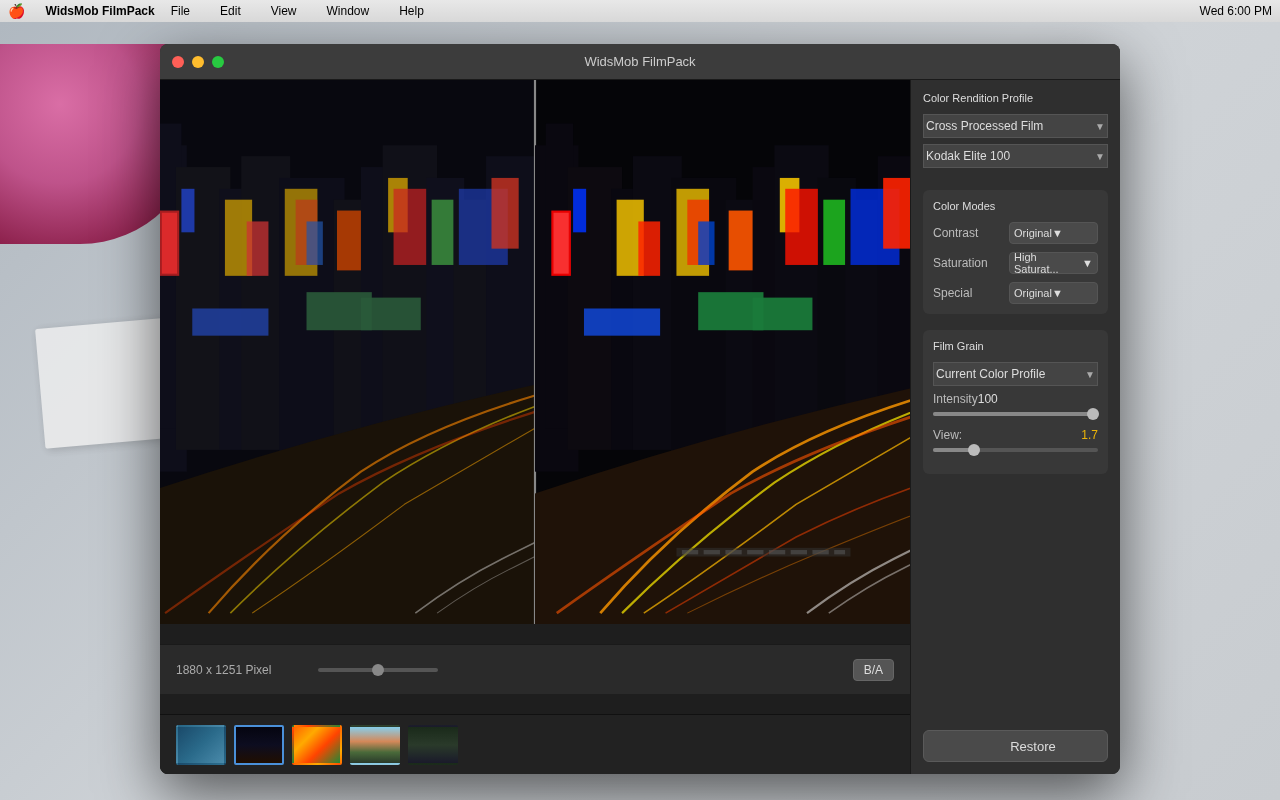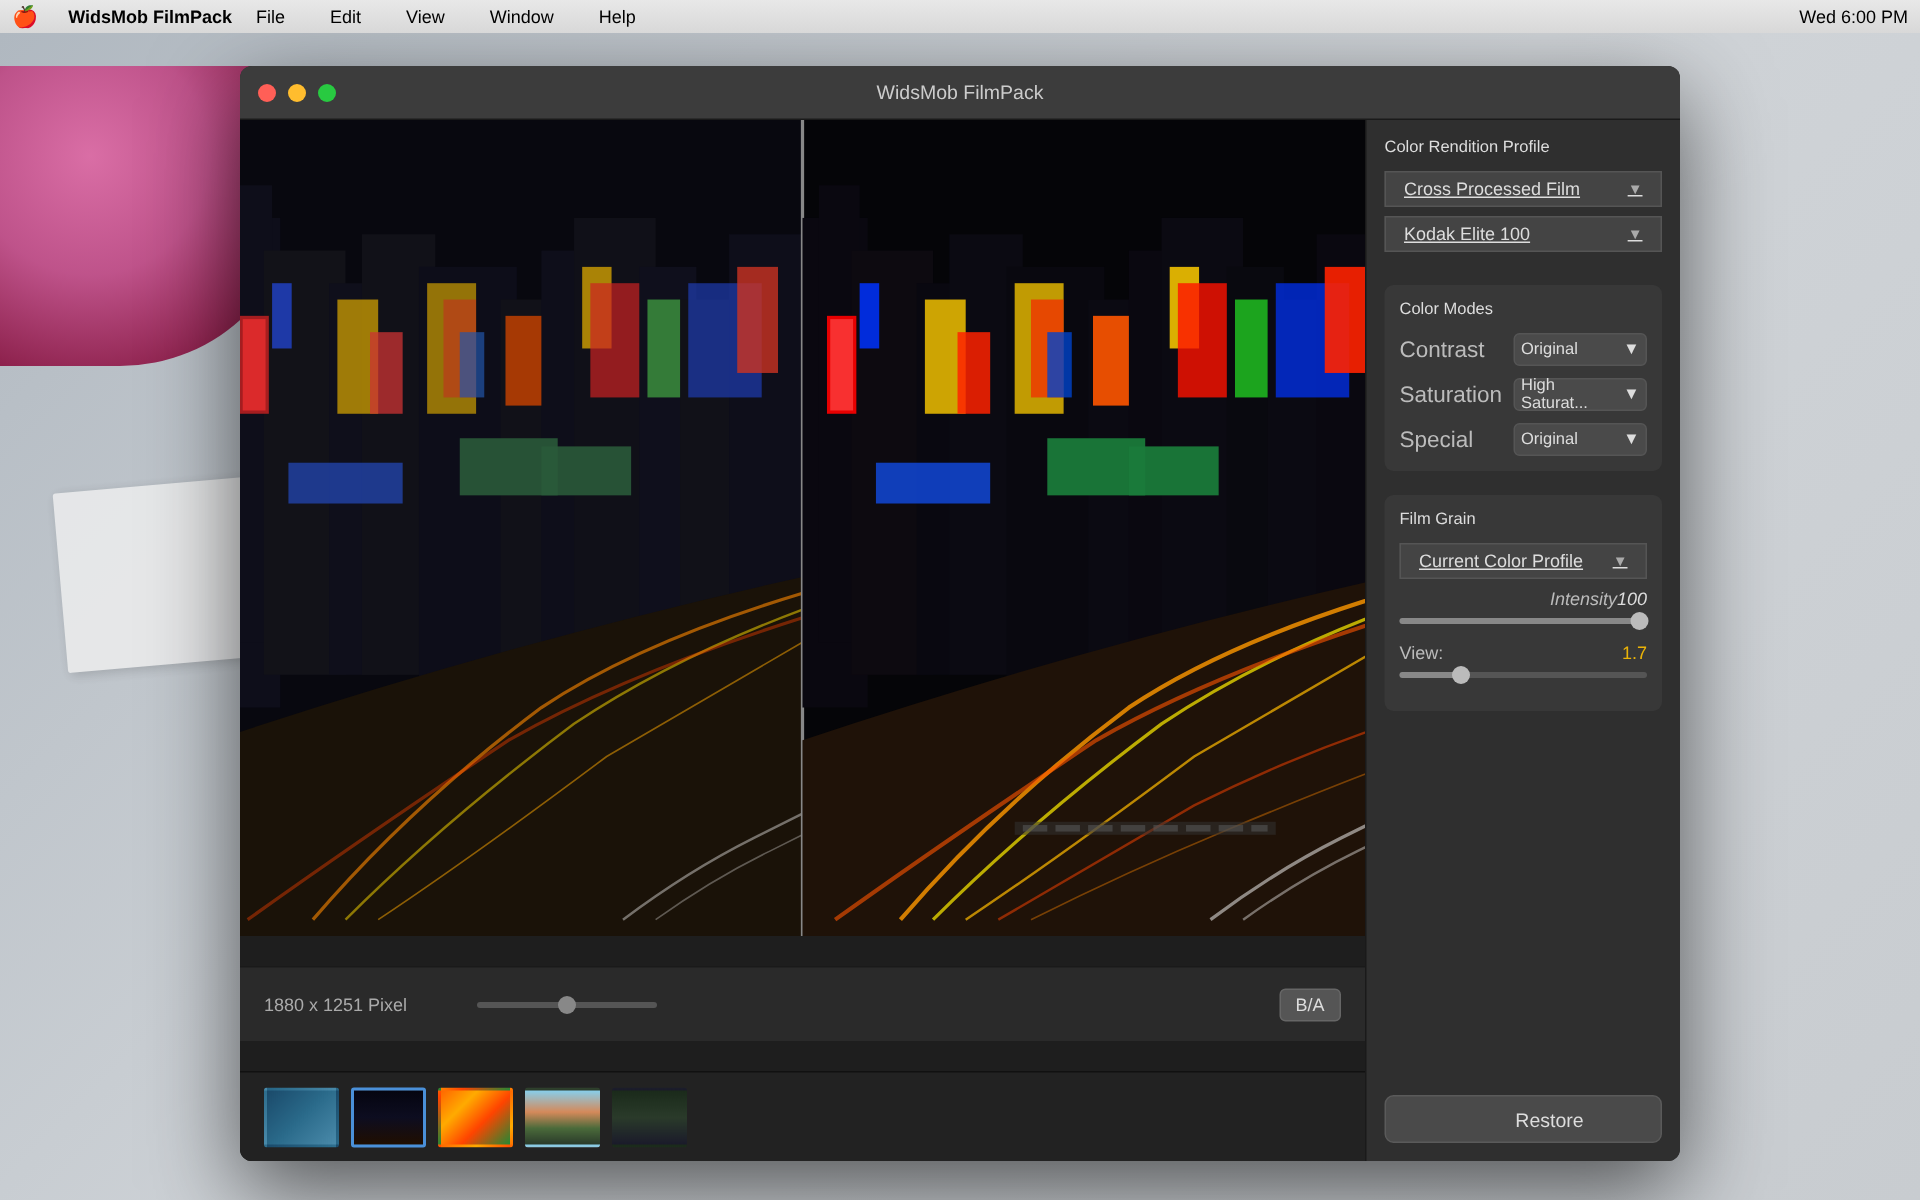--- a/index.html
+++ b/index.html
@@ -241,27 +241,26 @@
 
     
     .dropdown {
       width: 100%;
       height: 24px;
       background: #444;
       border: 1px solid #555;
       border-radius: 0;
       color: #ddd;
       font-size: 12px;
-      padding: 0 12px;
+      padding: 0 2px;
       display: flex;
       align-items: center;
       justify-content: space-between;
       cursor: pointer;
       margin-bottom: 6px;
-      text-decoration: underline;
     }
     .dropdown-arrow {
       font-size: 10px;
       color: #aaa;
     }
 
     
     .color-modes-section {
       background: #383838;
       border-radius: 6px;
@@ -269,53 +268,52 @@
       margin-bottom: 16px;
     }
 
     .mode-row {
       display: flex;
       align-items: center;
       margin-bottom: 8px;
       gap: 6px;
     }
     .mode-label {
-      font-size: 15px;
+      font-size: 12px;
       color: #bbb;
       min-width: 70px;
     }
     .mode-dropdown {
       flex: 1;
       height: 22px;
       background: #4a4a4a;
       border: 1px solid #555;
       border-radius: 4px;
       color: #ddd;
       font-size: 11px;
       padding: 0 4px;
       display: flex;
       align-items: center;
-      justify-content: space-between;
+      justify-content: flex-start;
       cursor: pointer;
     }
 
     
     .film-grain-section {
       background: #383838;
       border-radius: 6px;
       padding: 10px;
       margin-bottom: 16px;
     }
 
     .intensity-row {
       display: flex;
       align-items: center;
-      justify-content: flex-end;
+      justify-content: flex-start;
       margin-bottom: 6px;
-      font-style: italic;
     }
     .intensity-label {
       font-size: 12px;
       color: #bbb;
     }
     .intensity-value {
       font-size: 12px;
       color: #ddd;
     }
 

